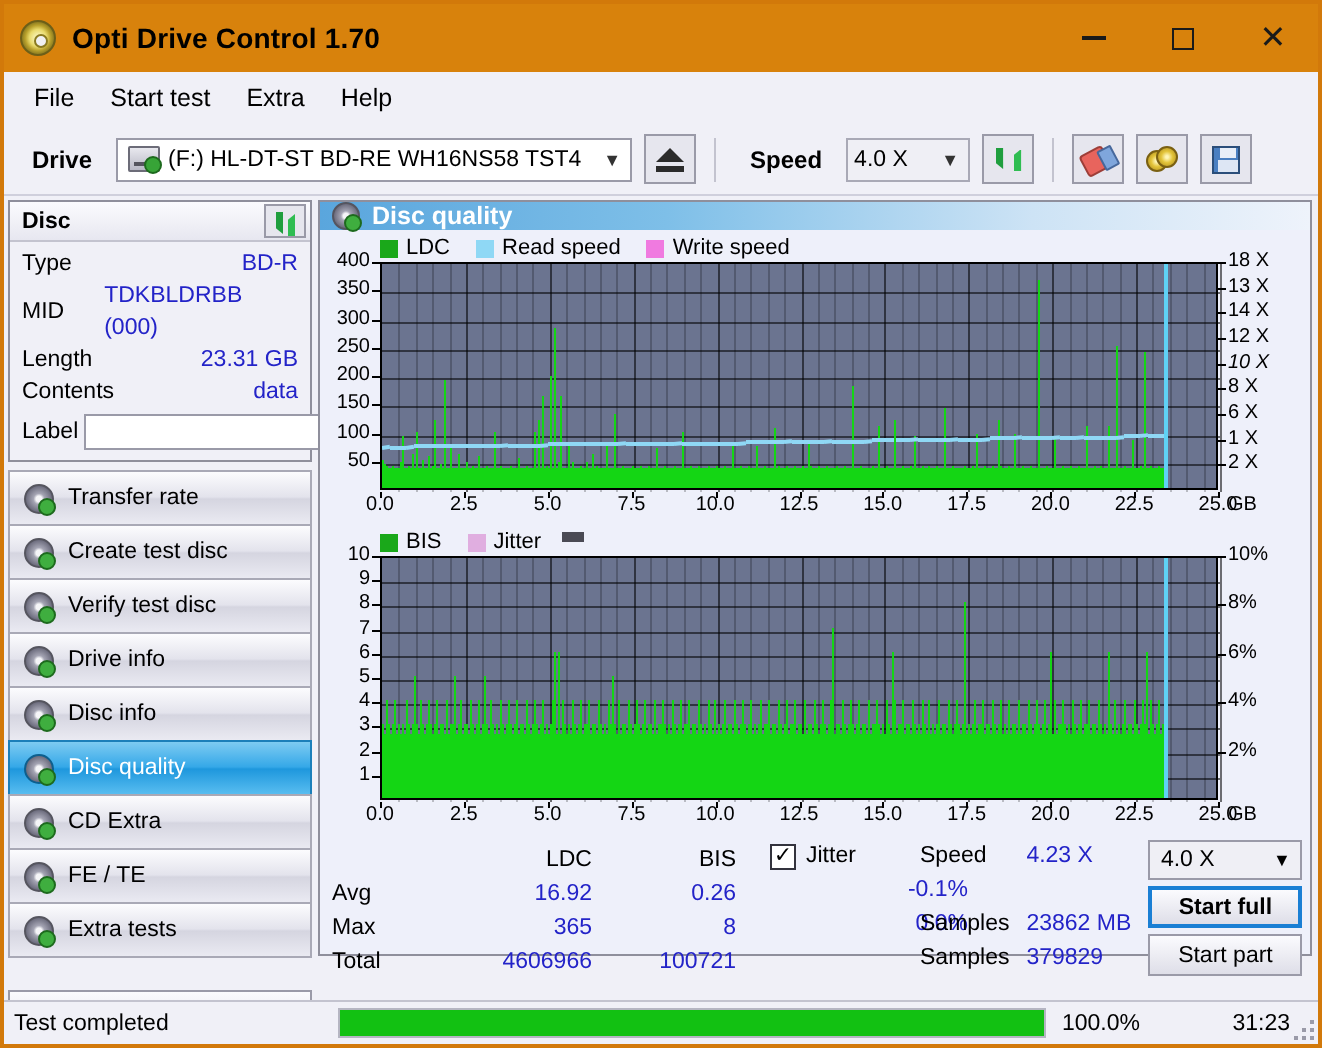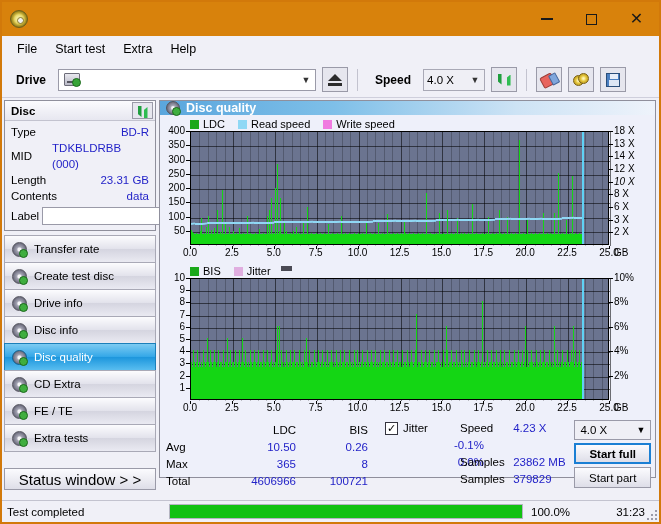--- a/index.html
+++ b/index.html
@@ -347,20 +347,21 @@
   .grip { position:absolute; right:2px; bottom:2px; width:10px; height:10px; }
   .grip i { position:absolute; width:2px; height:2px; background:#9a9aa8; }
 </style>
 </head>
 <body>
 
 <div class="app">
 
   <div class="titlebar">
     <div class="title-icon"></div>
+    <div class="title-text">Opti Drive Control 1.70</div>
     <div class="win-btns">
       <div class="win-btn">
           <span class="glyph-min"></span>
         </div>
       <div class="win-btn">
           <span class="glyph-max"></span>
         </div>
       <div class="win-btn">
           <span class="glyph-close">✕</span>
         </div>
@@ -371,20 +372,21 @@
     <div class="menu-item">File</div>
     <div class="menu-item">Start test</div>
     <div class="menu-item">Extra</div>
     <div class="menu-item">Help</div>
   </div>
 
   <div class="toolbar">
     <div class="tb-label">Drive</div>
     <div class="combo drive-combo">
       <span class="drive-icon"></span>
+      <span>(F:)  HL-DT-ST BD-RE  WH16NS58 TST4</span>
       <span class="arrow">▼</span>
     </div>
     <div class="tb-btn">
         <span class="ico-eject"></span>
       </div>
     <div class="sep"></div>
     <div class="tb-label">Speed</div>
     <div class="combo flat speed-combo">
       <span>4.0 X</span>
       <span class="arrow">▼</span>
@@ -445,20 +447,24 @@
       </div>
 
       <div class="navlist">
         <div class="nav">
           <span class="ico-nav dot"></span>
           <span>Transfer rate</span>
         </div>
         <div class="nav">
           <span class="ico-nav dot"></span>
           <span>Create test disc</span>
+        </div>
+        <div class="nav">
+          <span class="ico-nav dot"></span>
+          <span>Verify test disc</span>
         </div>
         <div class="nav">
           <span class="ico-nav dot"></span>
           <span>Drive info</span>
         </div>
         <div class="nav">
           <span class="ico-nav dot"></span>
           <span>Disc info</span>
         </div>
         <div class="nav active">
@@ -1198,21 +1204,21 @@
               <div class="ytick" style="left: 0px; width: 23px; top: 36.75px;">250</div>
               <div class="tickmark" style="left: 24px; top: 42.75px; width: 4px; height: 1px;"></div>
               <div class="ytick" style="left: 0px; width: 23px; top: 22.5px;">300</div>
               <div class="tickmark" style="left: 24px; top: 28.5px; width: 4px; height: 1px;"></div>
               <div class="ytick" style="left: 0px; width: 23px; top: 8.25px;">350</div>
               <div class="tickmark" style="left: 24px; top: 14.25px; width: 4px; height: 1px;"></div>
               <div class="ytick" style="left: 0px; width: 23px; top: -6px;">400</div>
               <div class="tickmark" style="left: 24px; top: 0px; width: 4px; height: 1px;"></div>
               <div class="ytick r" style="left: 452px; top: 95.3333px;">2 X</div>
               <div class="tickmark" style="left: 447px; top: 101.333px; width: 4px; height: 1px;"></div>
-              <div class="ytick r" style="left: 452px; top: 82.6667px;">3 X</div>
+              <div class="ytick r" style="left: 452px; top: 82.6667px;">1 X</div>
               <div class="tickmark" style="left: 447px; top: 88.6667px; width: 4px; height: 1px;"></div>
               <div class="ytick r" style="left: 452px; top: 70px;">6 X</div>
               <div class="tickmark" style="left: 447px; top: 76px; width: 4px; height: 1px;"></div>
               <div class="ytick r" style="left: 452px; top: 57.3333px;">8 X</div>
               <div class="tickmark" style="left: 447px; top: 63.3333px; width: 4px; height: 1px;"></div>
               <div class="ytick r" style="left: 452px; top: 44.6667px; font-style: italic;">10 X</div>
               <div class="tickmark" style="left: 447px; top: 50.6667px; width: 4px; height: 1px;"></div>
               <div class="ytick r" style="left: 452px; top: 32px;">12 X</div>
               <div class="tickmark" style="left: 447px; top: 38px; width: 4px; height: 1px;"></div>
               <div class="ytick r" style="left: 452px; top: 19.3333px;">14 X</div>
@@ -1858,21 +1864,21 @@
 
       <div class="stats">
         <div class="stats-left">
           <div class="st-row">
             <span class="st-k"></span>
             <span class="st-v st-hdr">LDC</span>
             <span class="st-v st-hdr">BIS</span>
           </div>
           <div class="st-row">
             <span class="st-k">Avg</span>
-            <span class="st-v">10.50</span>
+            <span class="st-v">16.92</span>
             <span class="st-v">0.26</span>
           </div>
           <div class="st-row">
             <span class="st-k">Max</span>
             <span class="st-v">365</span>
             <span class="st-v">8</span>
           </div>
           <div class="st-row">
             <span class="st-k">Total</span>
             <span class="st-v">4606966</span>

